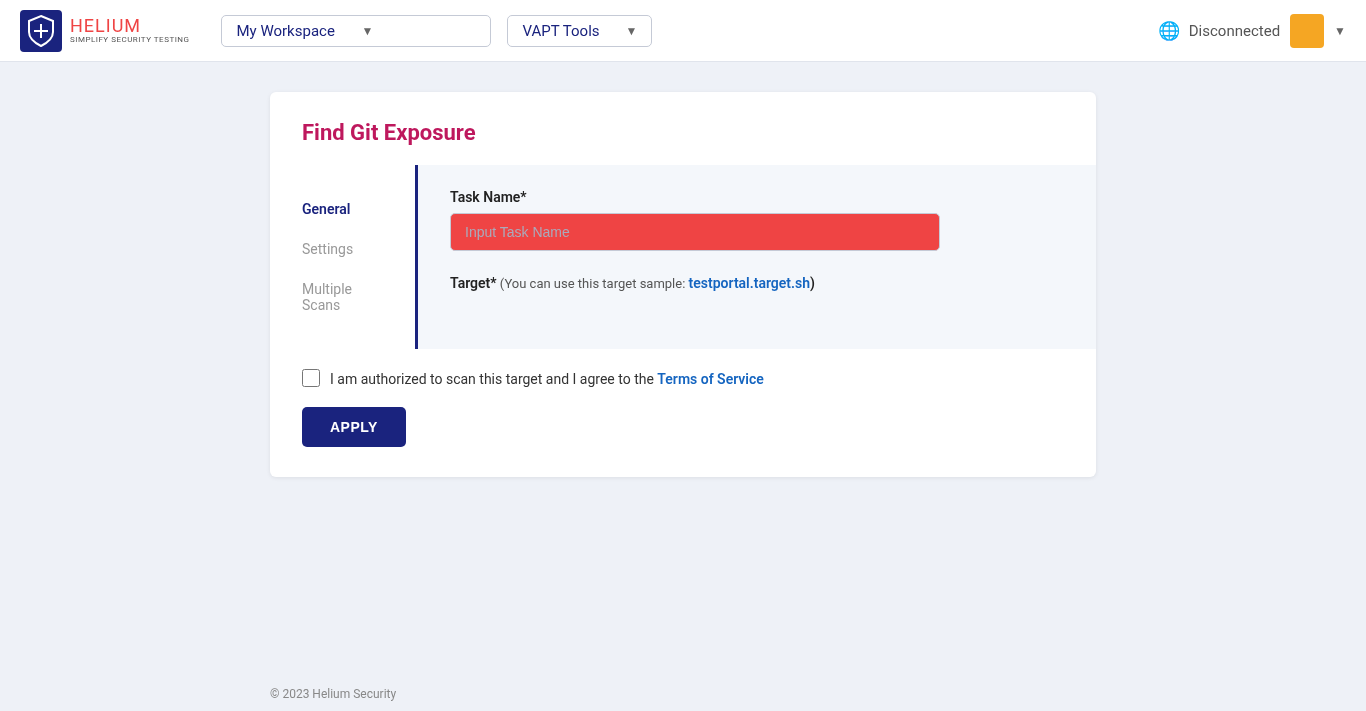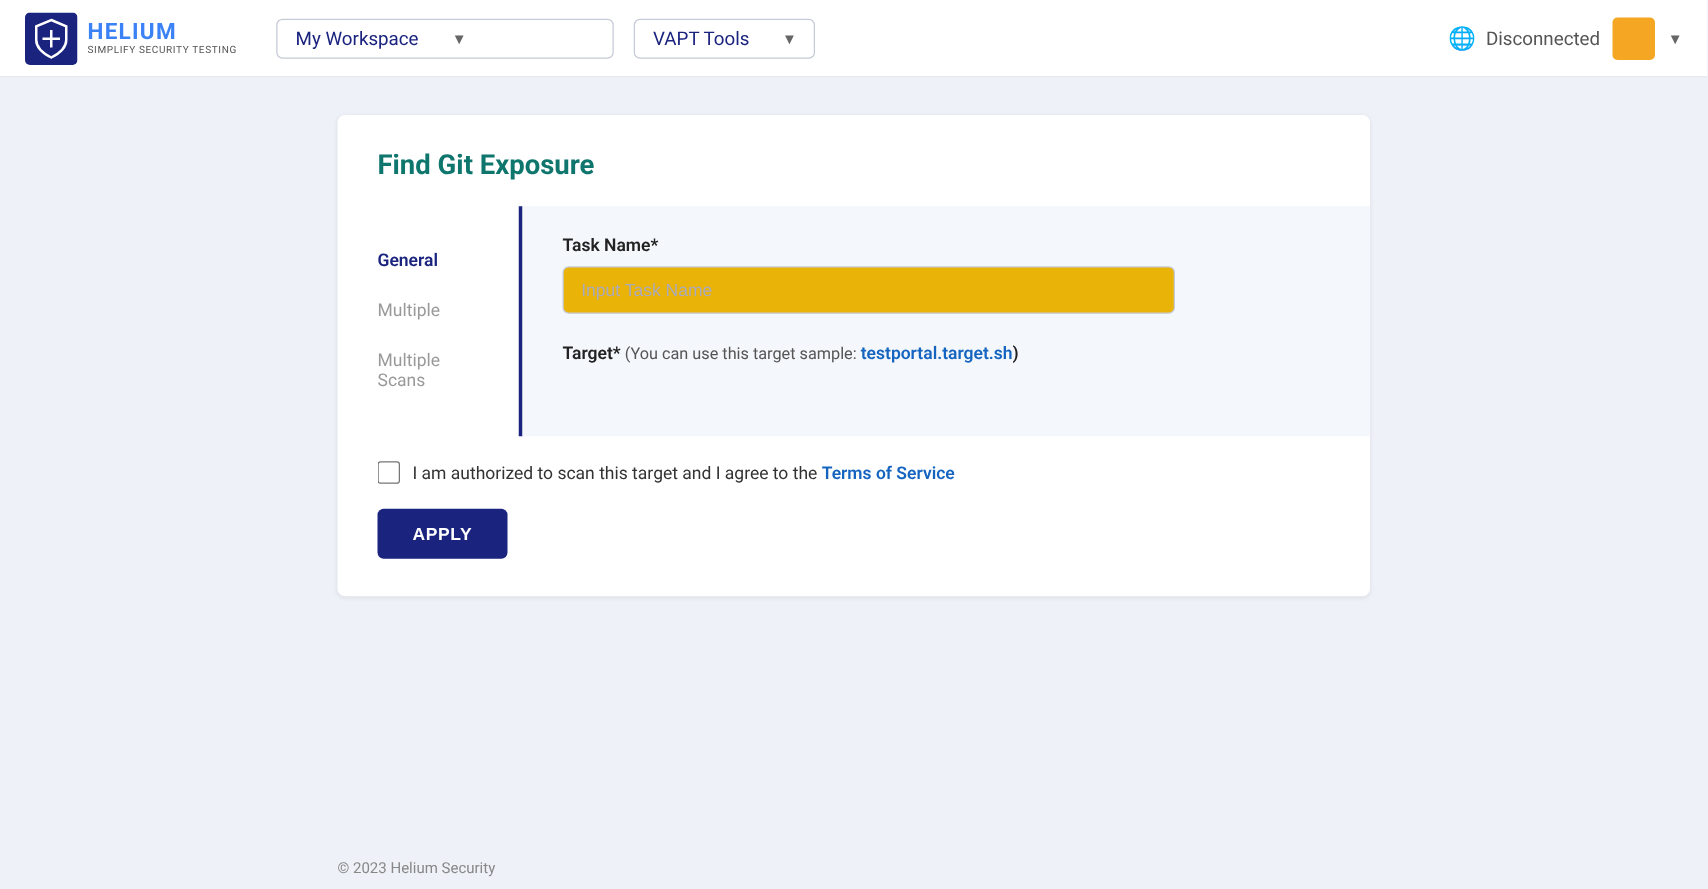--- a/index.html
+++ b/index.html
@@ -112,21 +112,21 @@
     }
 
     .page-card {
       background: #fff;
       border-radius: 6px;
       box-shadow: 0 1px 4px rgba(0,0,0,0.08);
       padding: 0 0 30px 0;
     }
 
     .page-title {
-      color: #0f766e;
+      color: #be185d;
       font-size: 22px;
       font-weight: 700;
       padding: 28px 32px 20px 32px;
     }
 
     
     .tabs-row {
       display: flex;
       border-bottom: 1px solid #dde1ea;
       padding: 0 32px;
@@ -196,21 +196,21 @@
     }
 
     .form-input {
       width: 100%;
       max-width: 490px;
       padding: 10px 14px;
       border: 1.5px solid #c5cad6;
       border-radius: 5px;
       font-size: 14px;
       color: #333;
-      background: #eab308;
+      background: #ef4444;
       outline: none;
     }
 
     .form-input::placeholder {
       color: #aab;
     }
 
     .target-label {
       font-size: 14px;
       font-weight: 600;
@@ -288,21 +288,21 @@
 <header class="header">
   <div class="logo-area">
     <svg class="logo-icon" viewBox="0 0 42 42" xmlns="http://www.w3.org/2000/svg">
       <rect width="42" height="42" rx="4" fill="#1a237e"></rect>
 
       <path d="M21 6 L33 11 L33 22 Q33 30 21 36 Q9 30 9 22 L9 11 Z" fill="none" stroke="#fff" stroke-width="2"></path>
       <line x1="21" y1="14" x2="21" y2="28" stroke="#fff" stroke-width="2"></line>
       <line x1="14" y1="21" x2="28" y2="21" stroke="#fff" stroke-width="2"></line>
     </svg>
     <div style="display:flex;flex-direction:column;line-height:1.1;">
-      <span style="color:#3b82f6;font-weight:700;font-size:18px;letter-spacing:1px;">HELIUM</span>
+      <span style="color:#ef4444;font-weight:400;font-size:18px;letter-spacing:1px;">HELIUM</span>
       <span style="color:#555;font-size:8px;letter-spacing:0.5px;text-transform:uppercase;">SIMPLIFY SECURITY TESTING</span>
     </div>
   </div>
 
   <div class="workspace-dropdown">
     <span>My Workspace</span>
     <span class="chevron-down">▼</span>
   </div>
 
   <div class="vapt-dropdown">
@@ -326,21 +326,21 @@
     <h1 class="page-title">Find Git Exposure</h1>
 
 
     <div class="settings-layout">
 
       <nav class="sidebar-nav">
         <div class="nav-item active">
           <span>General</span>
         </div>
         <div class="nav-item muted">
-          <span>Multiple</span>
+          <span>Settings</span>
         </div>
         <div class="nav-item muted">
           <span>Multiple Scans</span>
         </div>
       </nav>
 
       <div class="form-area">
 
         <div class="form-group">
           <label class="form-label">Task Name*</label>

